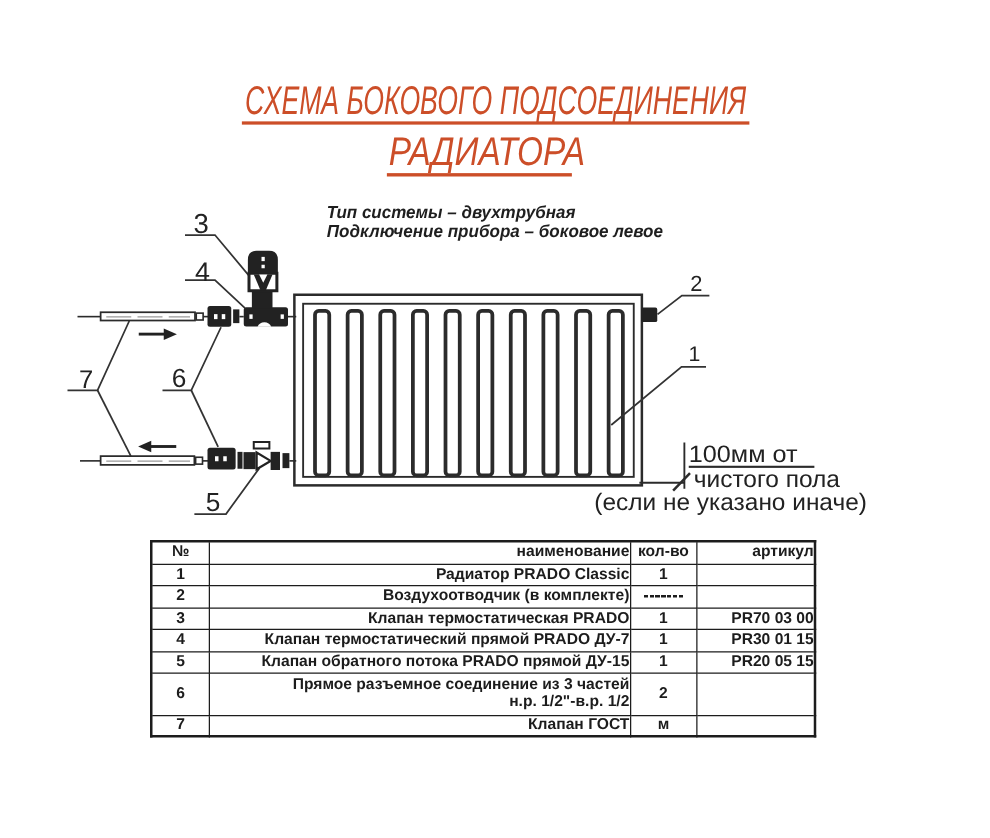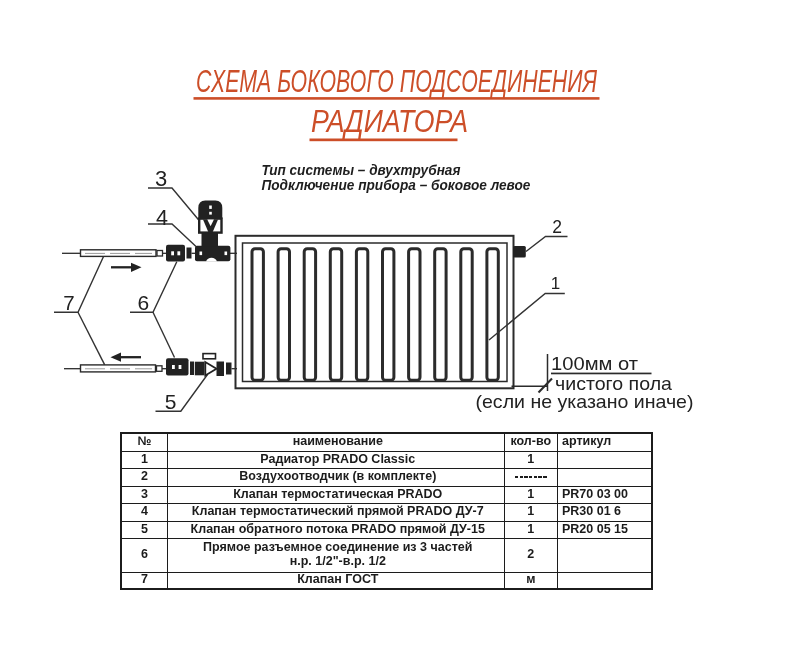--- a/index.html
+++ b/index.html
@@ -5,22 +5,22 @@
   html,body{margin:0;padding:0;}
   body{width:792px;height:670px;background:#ffffff;position:relative;overflow:hidden;
        font-family:"Liberation Sans",sans-serif;}
   svg{position:absolute;left:0;top:0;}
   table{position:absolute;left:120px;top:432px;border-collapse:collapse;table-layout:fixed;
         width:531px;font-family:"Liberation Sans",sans-serif;font-weight:bold;
         font-size:12.5px;color:#1c1c1c;}
   td{border:1.5px solid #1c1c1c;padding:0;vertical-align:middle;line-height:1.1;
      overflow:hidden;white-space:nowrap;}
   td.num{text-align:center;}
-  td.name{padding-left:4px;text-align:center;}
-  td.art{padding-left:4px;text-align:left;}
+  td.name{padding-left:4px;text-align:right;}
+  td.art{padding-left:4px;text-align:right;}
 </style>
 </head>
 <body>
 <svg width="792" height="670" viewBox="0 0 792 670">
 
   <text x="196" y="91.5" font-size="32" font-style="italic" fill="#cc4e28" textLength="401" lengthAdjust="spacingAndGlyphs">СХЕМА БОКОВОГО ПОДСОЕДИНЕНИЯ</text>
   <rect x="193.5" y="97.1" width="406" height="2.6" fill="#cc4e28"></rect>
   <text x="311" y="132.2" font-size="32" font-style="italic" fill="#cc4e28" textLength="157" lengthAdjust="spacingAndGlyphs">РАДИАТОРА</text>
   <rect x="309.5" y="138.5" width="148" height="2.7" fill="#cc4e28"></rect>
 
@@ -160,21 +160,21 @@
   <tr style="height:17px">
         <td class="num">3</td>
         <td class="name">Клапан термостатическая PRADO</td>
         <td class="num">1</td>
         <td class="art">PR70 03 00</td>
       </tr>
   <tr style="height:18px">
         <td class="num">4</td>
         <td class="name">Клапан термостатический прямой PRADO ДУ-7</td>
         <td class="num">1</td>
-        <td class="art">PR30 01 6</td>
+        <td class="art">PR30 01 15</td>
       </tr>
   <tr style="height:17px">
         <td class="num">5</td>
         <td class="name">Клапан обратного потока PRADO прямой ДУ-15</td>
         <td class="num">1</td>
         <td class="art">PR20 05 15</td>
       </tr>
   <tr style="height:34px">
         <td class="num">6</td>
         <td class="name">Прямое разъемное соединение из 3 частей<br>н.р. 1/2"-в.р. 1/2</td>

